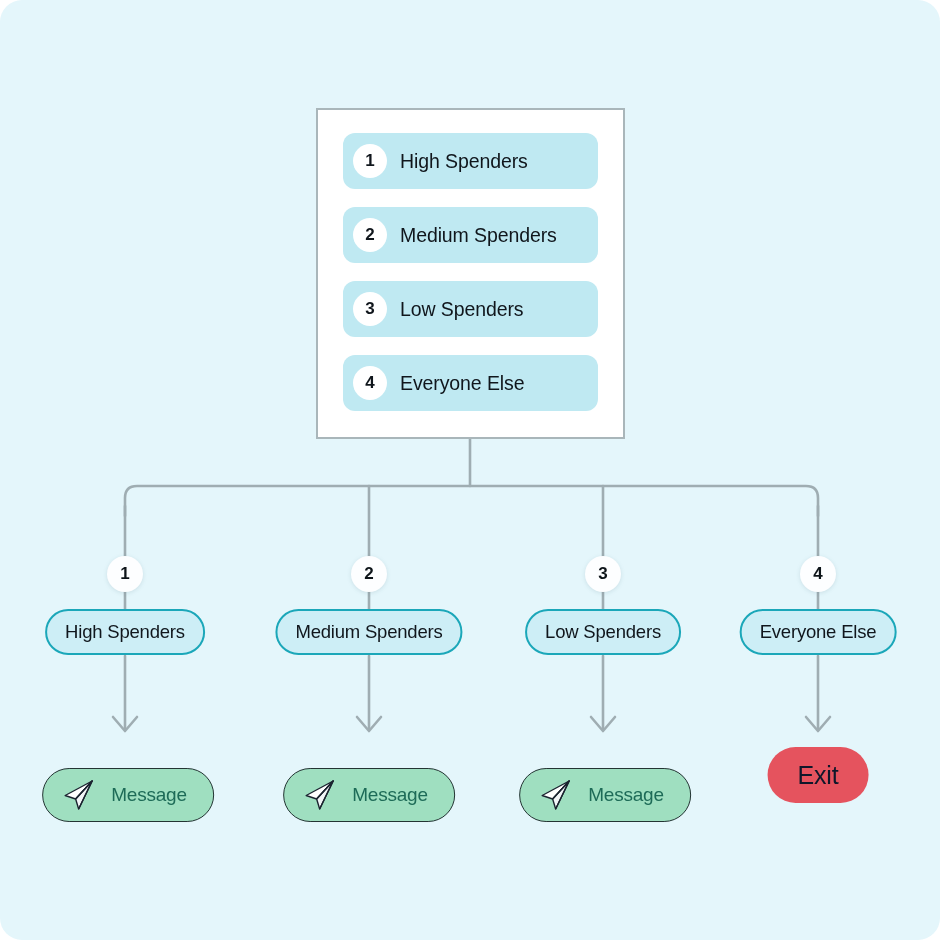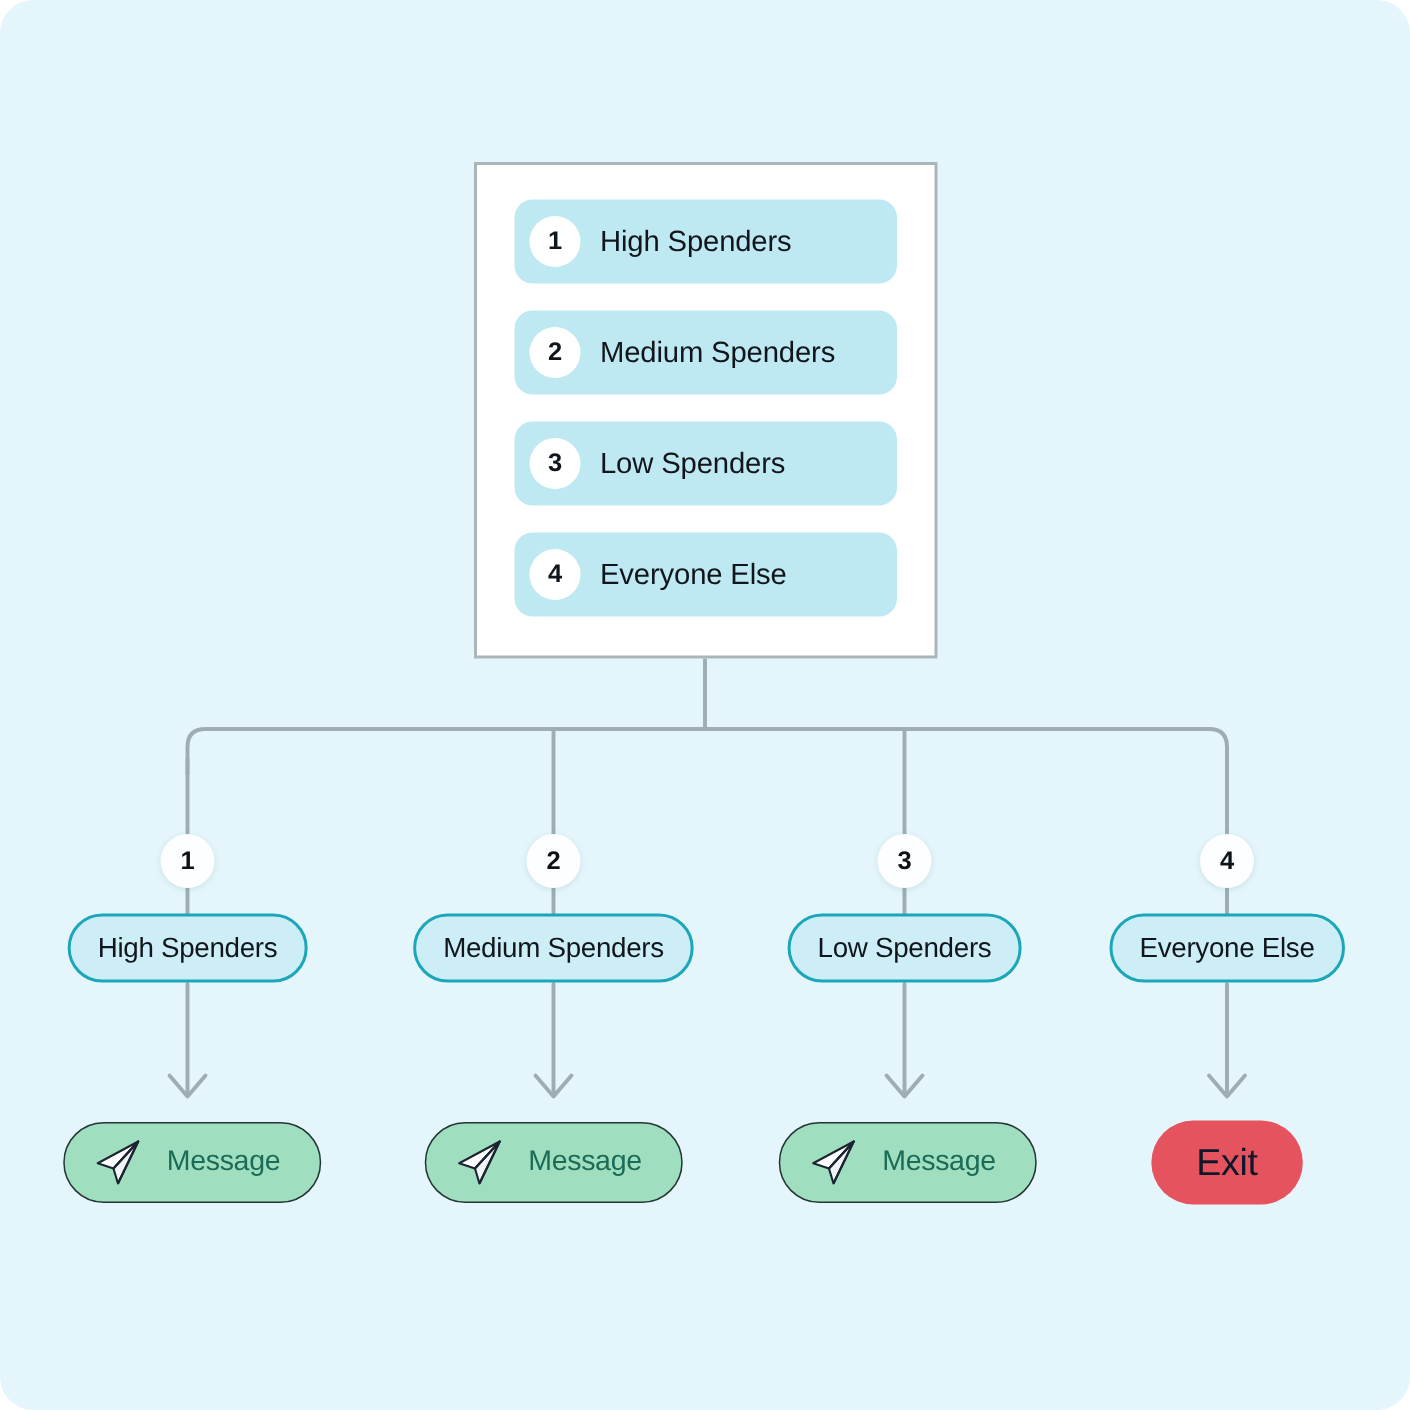--- a/index.html
+++ b/index.html
@@ -124,20 +124,21 @@
     display: flex;
     align-items: center;
     box-sizing: border-box;
     white-space: nowrap;
   }
   .action-message {
     background: #9fdfc0;
     border: 1.5px solid #233433;
     padding: 0 26px 0 16px;
     gap: 12px;
+    margin-top: 20px;
   }
   .action-message .action-label {
     font-size: 19px;
     color: #1d6b57;
     letter-spacing: -0.2px;
   }
   .action-exit {
     background: #e5535e;
     border: none;
     justify-content: center;

